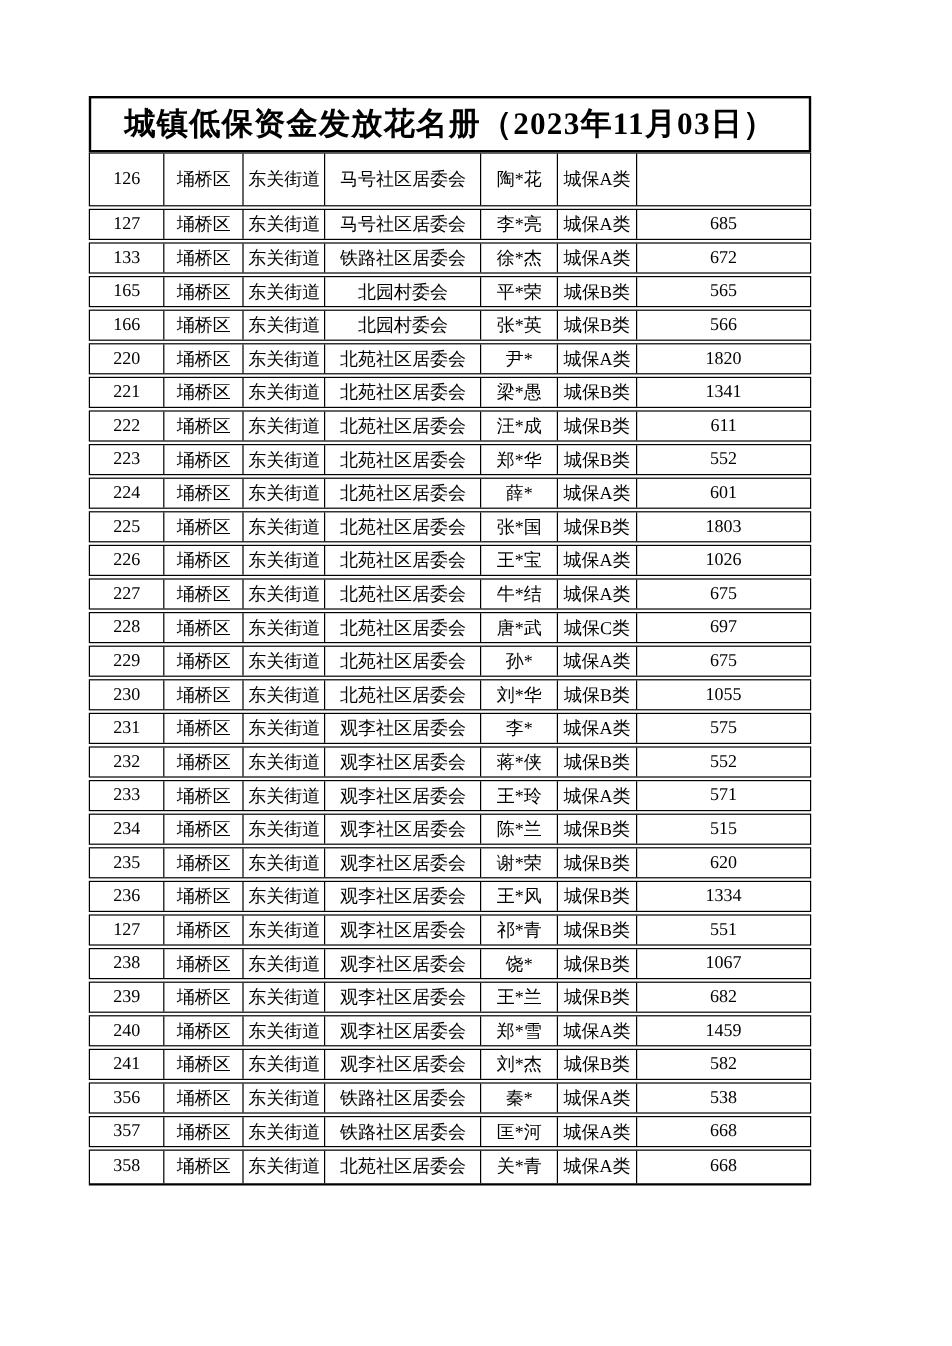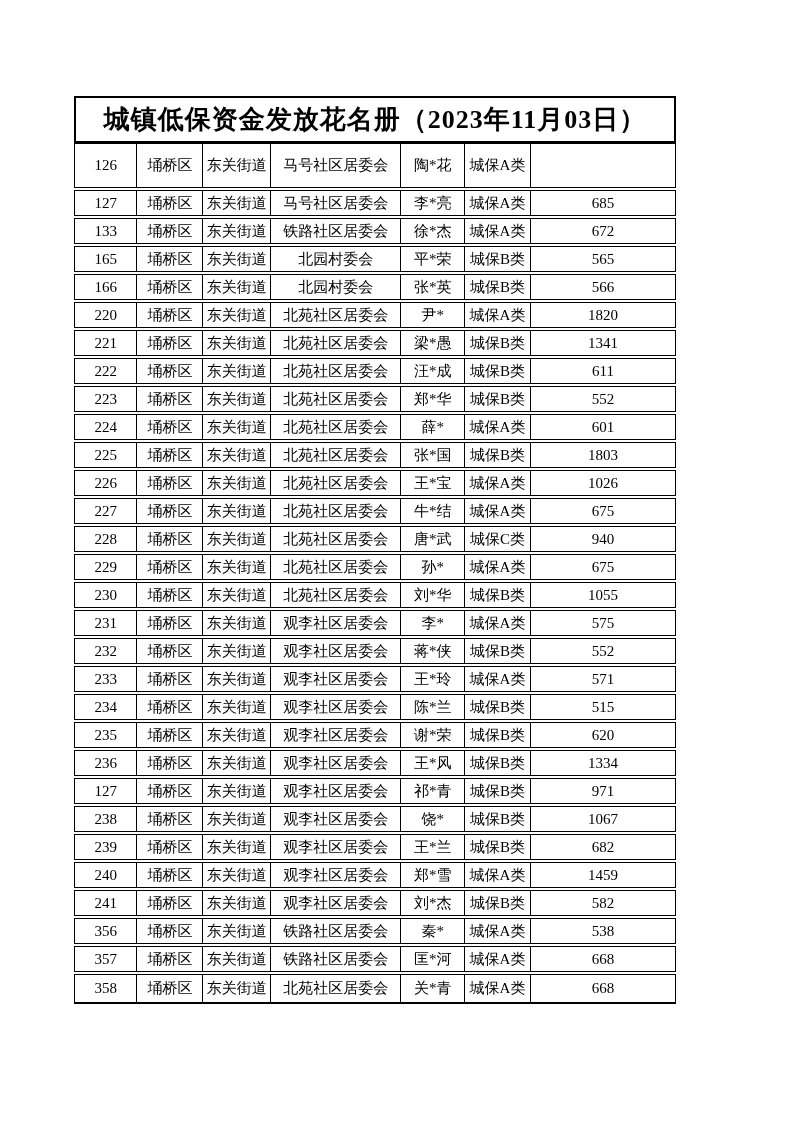--- a/index.html
+++ b/index.html
@@ -8,21 +8,21 @@
     width: 793px;
     height: 1122px;
     background: #ffffff;
     color: #000000;
     font-family: "Liberation Serif", "DejaVu Serif", serif;
     overflow: hidden;
   }
   .table-wrap {
     position: absolute;
     left: 74px;
-    top: 96px;
+    top: 80px;
     width: 602px;
   }
   .title-box {
     box-sizing: border-box;
     height: 47px;
     border: 2px solid #000000;
     display: flex;
     align-items: center;
     justify-content: center;
     font-weight: bold;
@@ -181,21 +181,21 @@
           <div class="cell c5">城保A类</div>
           <div class="cell c6">675</div>
         </div>
         <div class="row">
           <div class="cell c0">228</div>
           <div class="cell c1">埇桥区</div>
           <div class="cell c2">东关街道</div>
           <div class="cell c3">北苑社区居委会</div>
           <div class="cell c4">唐*武</div>
           <div class="cell c5">城保C类</div>
-          <div class="cell c6">940</div>
+          <div class="cell c6">697</div>
         </div>
         <div class="row">
           <div class="cell c0">229</div>
           <div class="cell c1">埇桥区</div>
           <div class="cell c2">东关街道</div>
           <div class="cell c3">北苑社区居委会</div>
           <div class="cell c4">孙*</div>
           <div class="cell c5">城保A类</div>
           <div class="cell c6">675</div>
         </div>
@@ -262,21 +262,21 @@
           <div class="cell c5">城保B类</div>
           <div class="cell c6">1334</div>
         </div>
         <div class="row">
           <div class="cell c0">127</div>
           <div class="cell c1">埇桥区</div>
           <div class="cell c2">东关街道</div>
           <div class="cell c3">观李社区居委会</div>
           <div class="cell c4">祁*青</div>
           <div class="cell c5">城保B类</div>
-          <div class="cell c6">971</div>
+          <div class="cell c6">551</div>
         </div>
         <div class="row">
           <div class="cell c0">238</div>
           <div class="cell c1">埇桥区</div>
           <div class="cell c2">东关街道</div>
           <div class="cell c3">观李社区居委会</div>
           <div class="cell c4">饶*</div>
           <div class="cell c5">城保B类</div>
           <div class="cell c6">1067</div>
         </div>

